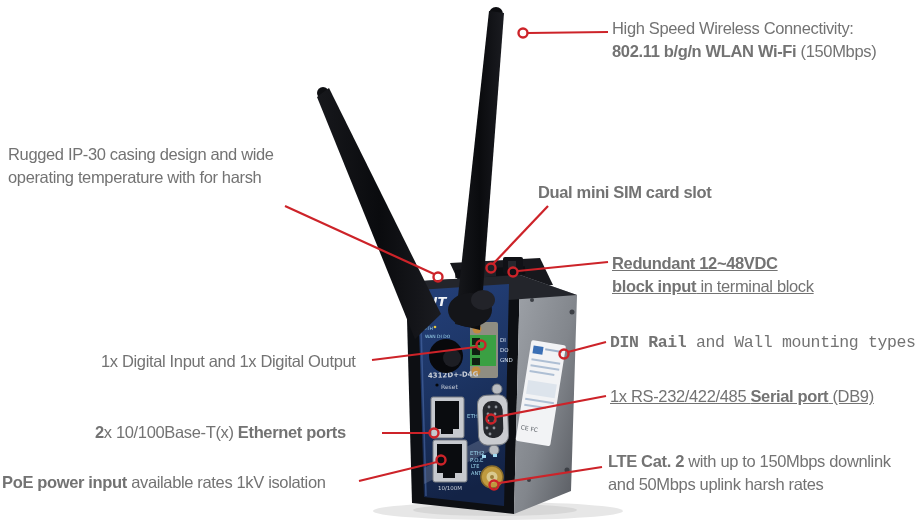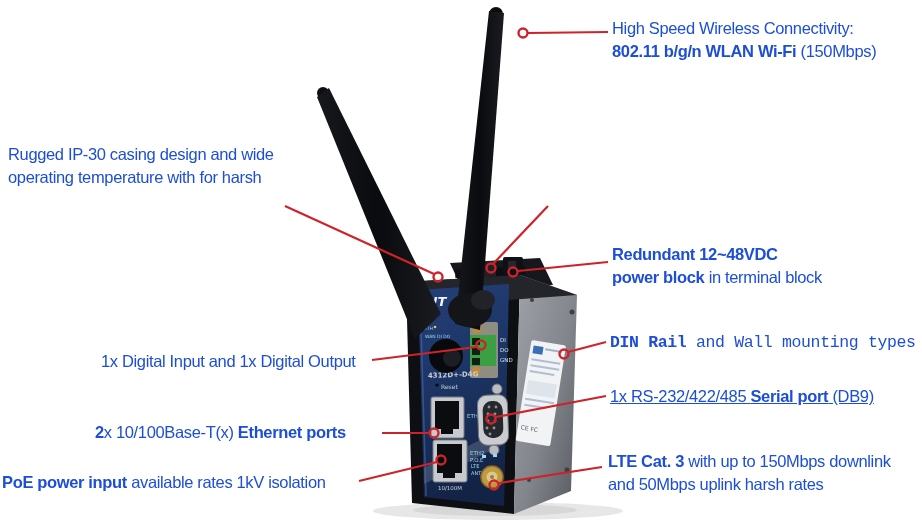--- a/index.html
+++ b/index.html
@@ -2,21 +2,21 @@
 <html><head>
 <meta charset="utf-8">
 <style>
   html,body{margin:0;padding:0;background:#ffffff;}
   #stage{
     position:relative;width:922px;height:524px;background:#ffffff;overflow:hidden;
     font-family:"Liberation Sans",sans-serif;color:#3f3e41;
   }
   .ann{
     position:absolute;font-size:16.5px;letter-spacing:-0.35px;line-height:23px;
-    color:#1d4ed8;white-space:nowrap;
+    color:#737373;white-space:nowrap;
   }
   .ann b{font-weight:700;}
   #device-svg{position:absolute;left:0;top:0;width:922px;height:524px;}
   .panel-label{font-family:"DejaVu Sans",sans-serif;}
 </style>
 </head>
 <body>
 
 <div id="stage">
 
@@ -199,24 +199,27 @@
   <div class="ann" style="left:612px;top:17px;">
     <div><span>High Speed Wireless Connectivity:</span></div>
     <div><b>802.11 b/g/n WLAN Wi-Fi</b><span> (150Mbps)</span></div>
   </div>
 
   <div class="ann" style="left:8px;top:143px;">
     <div><span>Rugged IP-30 casing design and wide</span></div>
     <div><span>operating temperature with for harsh</span></div>
   </div>
 
-
-  <div class="ann" style="left:612px;top:243px;">
+  <div class="ann" style="left:538px;top:181px;">
+    <b>Dual mini SIM card slot</b>
+  </div>
+
+  <div class="ann" style="left:612px;top:252px;text-decoration:underline;">
     <div><b>Redundant 12~48VDC</b></div>
-    <div><b>power block</b><span> in terminal block</span></div>
+    <div><b>block input</b><span> in terminal block</span></div>
   </div>
 
   <div class="ann" style="left:610px;top:331px;font-family:Liberation Mono, monospace;">
     <b>DIN Rail</b><span> and Wall mounting types</span>
   </div>
 
   <div class="ann" style="left:80px;top:350px;margin-left:21px;">
     <span>1x Digital Input and 1x Digital Output</span>
   </div>
 
@@ -226,17 +229,17 @@
 
   <div class="ann" style="left:95px;top:421px;">
     <b>2</b><span>x 10/100Base-T(x) </span><b>Ethernet ports</b>
   </div>
 
   <div class="ann" style="left:2px;top:471px;">
     <b>PoE power input</b><span> available rates 1kV isolation</span>
   </div>
 
   <div class="ann" style="left:608px;top:450px;">
-    <div><b>LTE Cat. 3</b><span> with up to 150Mbps downlink</span></div>
+    <div><b>LTE Cat. 2</b><span> with up to 150Mbps downlink</span></div>
     <div><span>and 50Mbps uplink harsh rates</span></div>
   </div>
 
 </div>
 
 </body></html>

